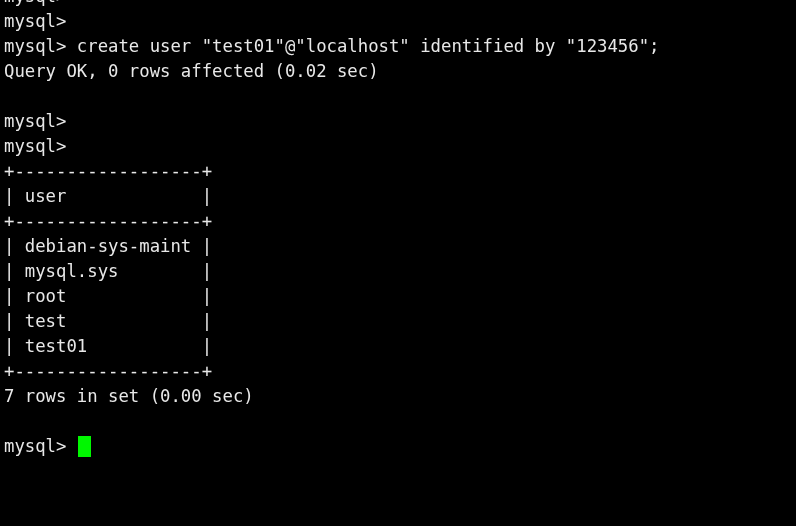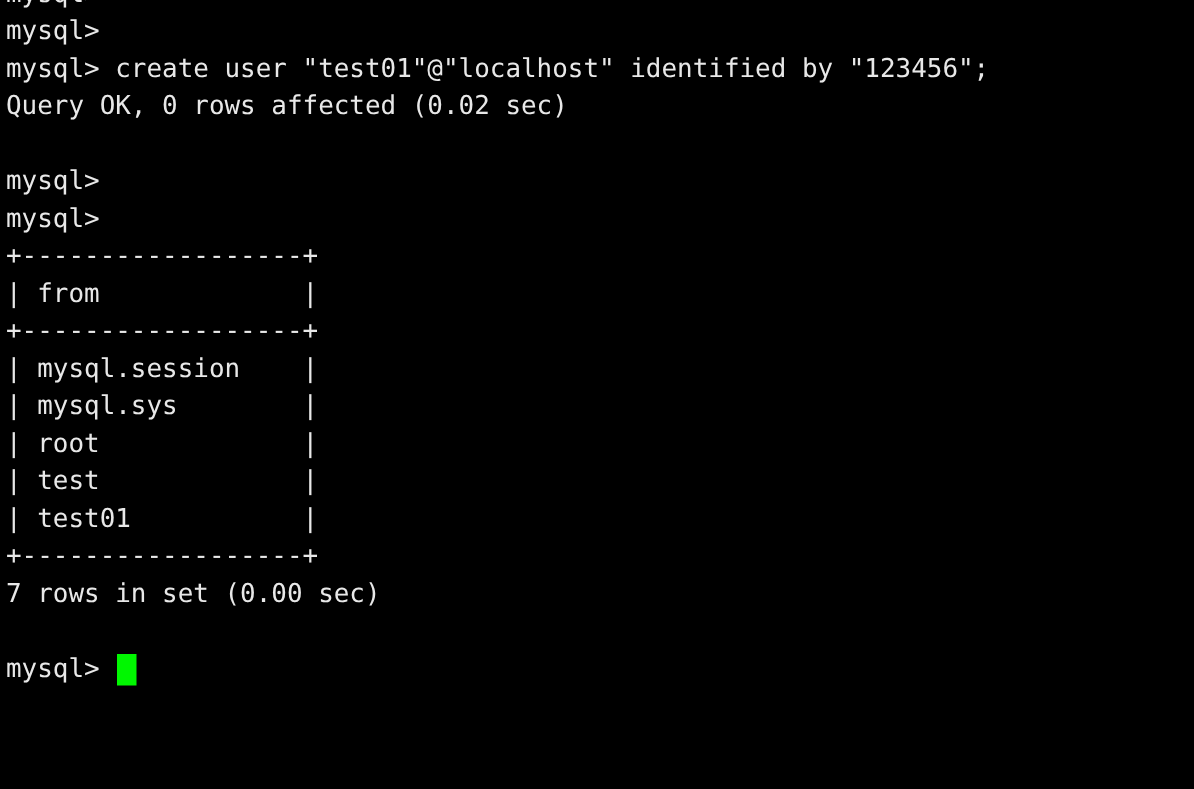--- a/index.html
+++ b/index.html
@@ -74,23 +74,23 @@
   <div id="screen">
 
     <div class="line">mysql&gt;</div>
     <div class="line">mysql&gt;</div>
     <div class="line">mysql&gt; create user "test01"@"localhost" identified by "123456";</div>
     <div class="line">Query OK, 0 rows affected (0.02 sec)</div>
     <div class="line blank"></div>
     <div class="line">mysql&gt;</div>
     <div class="line">mysql&gt;</div>
     <div class="line">+------------------+</div>
-    <div class="line">| from             |</div>
+    <div class="line">| user             |</div>
     <div class="line">+------------------+</div>
-    <div class="line">| mysql.session    |</div>
+    <div class="line">| debian-sys-maint |</div>
     <div class="line">| mysql.sys        |</div>
     <div class="line">| root             |</div>
     <div class="line">| test             |</div>
     <div class="line">| test01           |</div>
     <div class="line">+------------------+</div>
     <div class="line">7 rows in set (0.00 sec)</div>
     <div class="line blank"></div>
 
     <div class="cursor-line">
       <span class="prompt-text">mysql&gt; </span>

